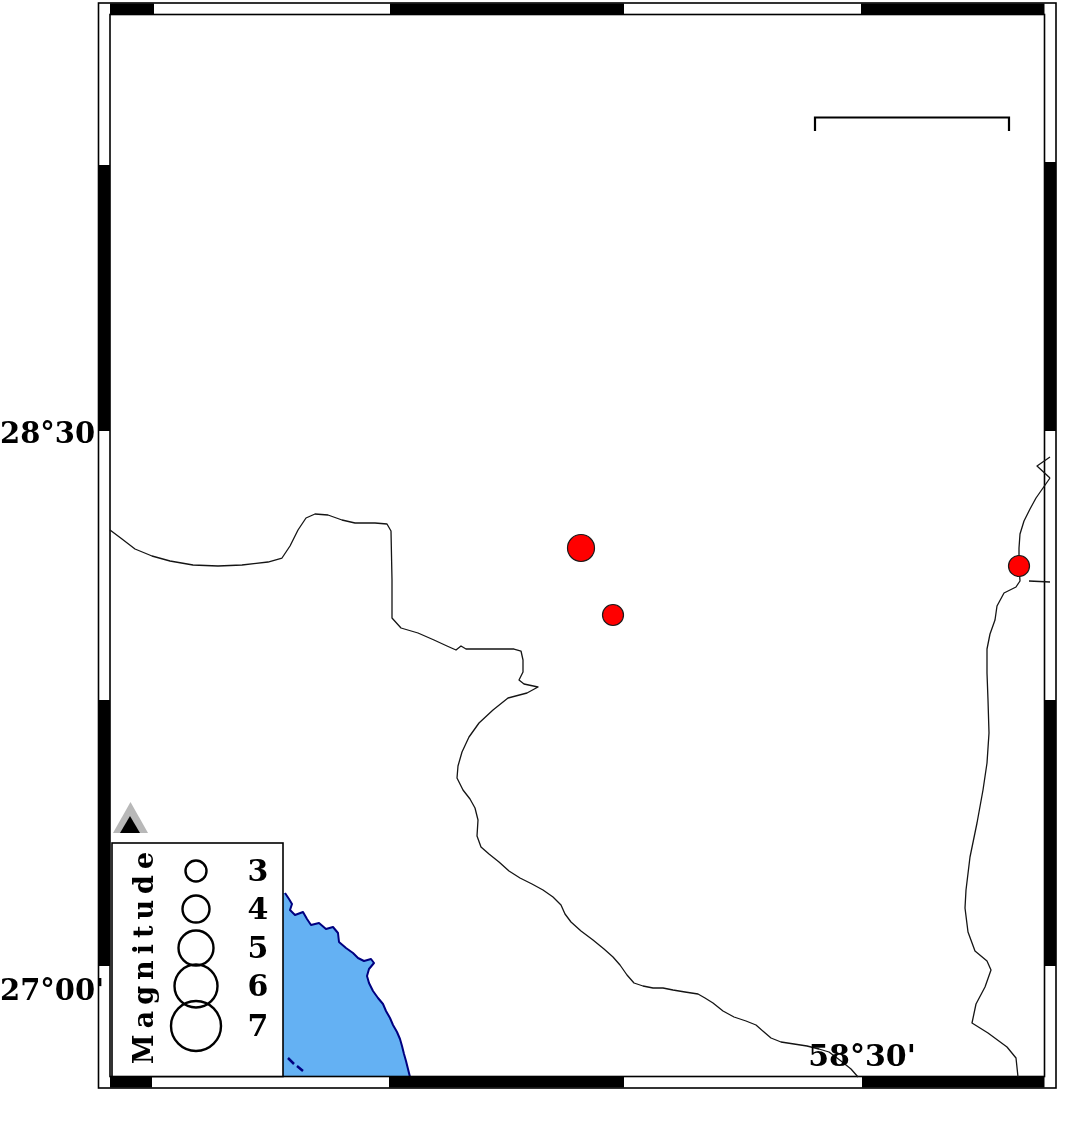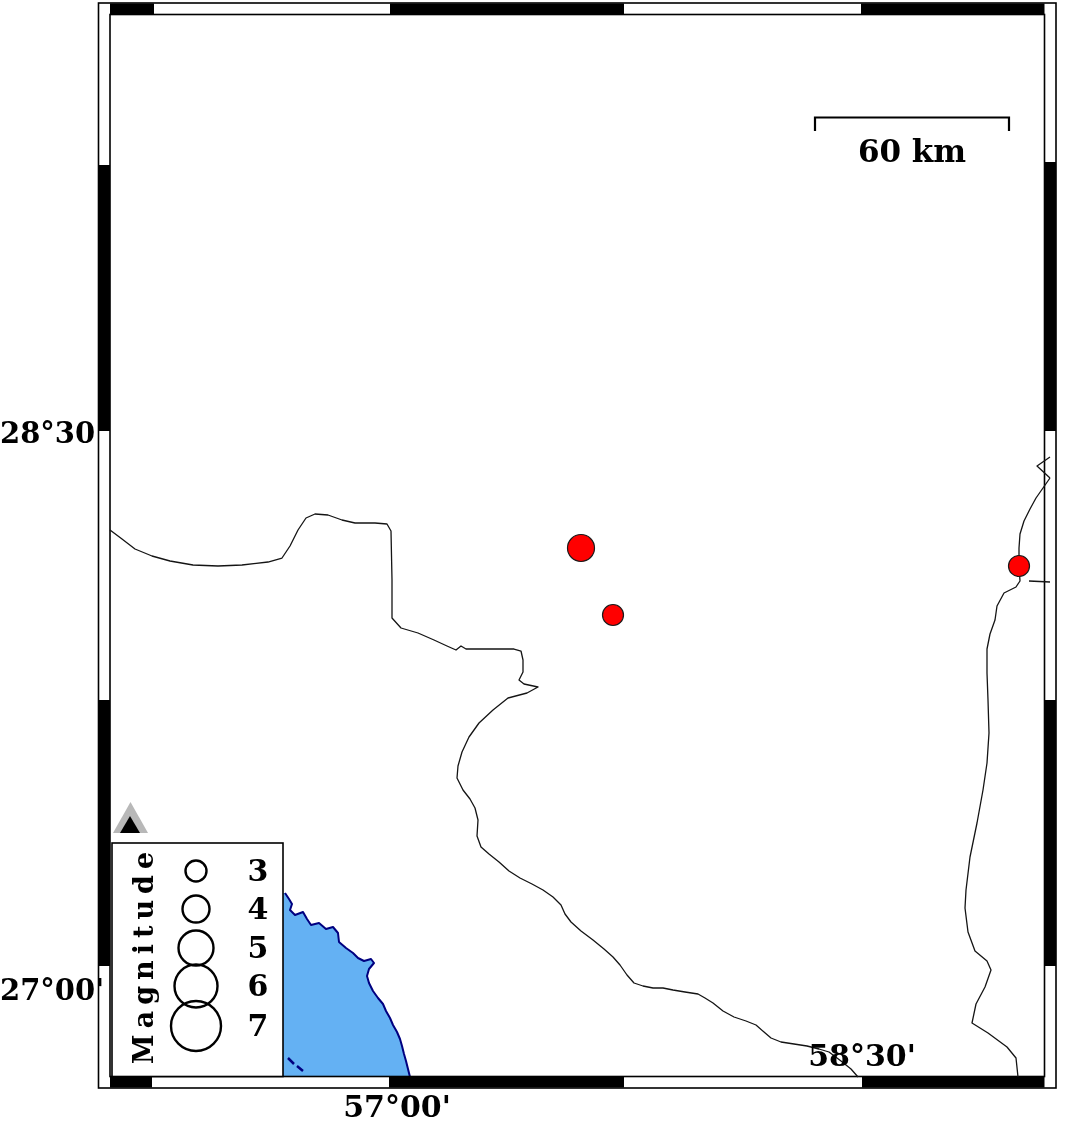--- a/index.html
+++ b/index.html
@@ -99,24 +99,22 @@
     <g id="epicenters">
         <circle cx="581" cy="548" r="13.5" fill="#ff0000" stroke="#1a1a1a" stroke-width="1.2"></circle>
         <circle cx="613" cy="615" r="10.5" fill="#ff0000" stroke="#1a1a1a" stroke-width="1.2"></circle>
         <circle cx="1019" cy="566" r="10.5" fill="#ff0000" stroke="#1a1a1a" stroke-width="1.2"></circle>
       </g>
   </svg>
 
   <div class="label lat-label" style="top:416px;">28°30'</div>
   <div class="label lat-label" style="top:973px;">27°00'</div>
 
-  <div class="label lon-label" style="left:327px;top:1089px;">57°00'</div>
   <div class="label lon-label" style="left:792px;top:1038px;">58°30'</div>
 
-  <div class="label scale-label" style="left:842px;top:133px;">60 km</div>
 
   <div class="label legend-title">Magnitude</div>
 
   <div class="label legend-num" style="left:236px;top:853px;">3</div>
   <div class="label legend-num" style="left:236px;top:891px;">4</div>
   <div class="label legend-num" style="left:236px;top:930px;">5</div>
   <div class="label legend-num" style="left:236px;top:968px;">6</div>
   <div class="label legend-num" style="left:236px;top:1008px;">7</div>
 </div>
 

